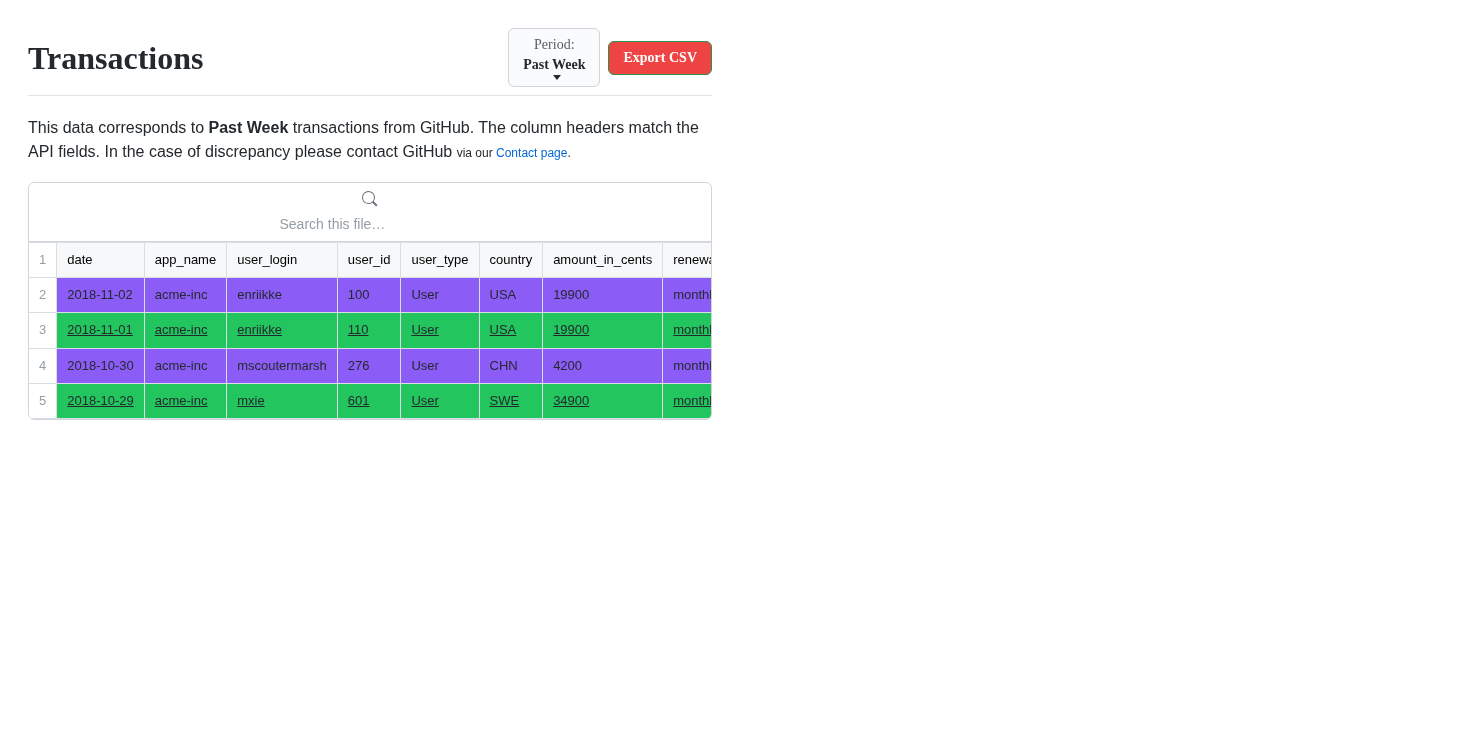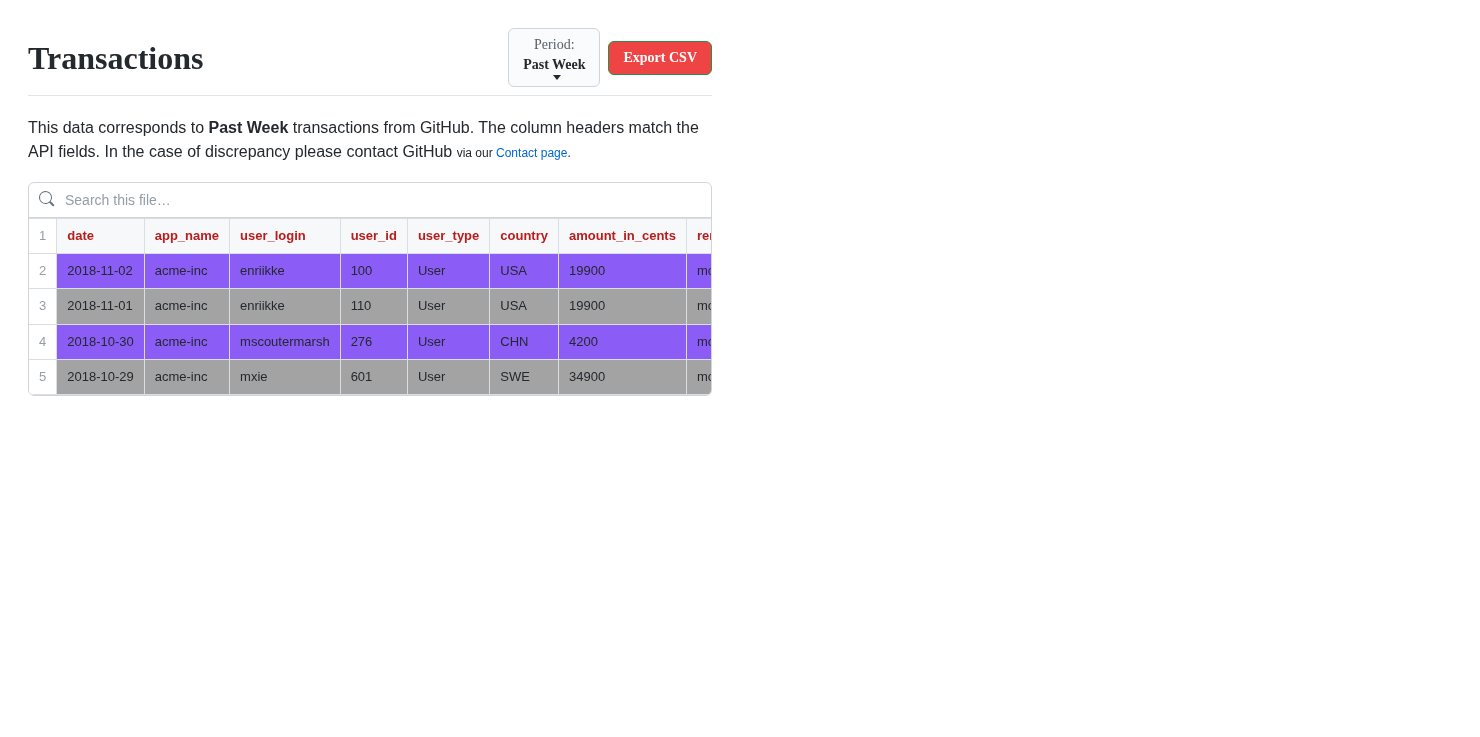--- a/index.html
+++ b/index.html
@@ -77,24 +77,25 @@
   .desc .small { font-size: 12px; }
   .desc a { color: #0366d6; text-decoration: none; }
 
   .file-box {
     border: 1px solid #d1d5da;
     border-radius: 6px;
     overflow: hidden;
   }
   .search-row {
     display: flex;
-    align-items: flex-start;
+    align-items: center;
     padding: 8px 10px;
     border-bottom: 1px solid #d1d5da;
     gap: 8px;
+    flex-direction: column;
   }
   .search-row svg { color: #6a737d; flex-shrink: 0; }
   .search-input {
     border: none;
     outline: none;
     font-size: 14px;
     flex: 1;
     color: #24292e;
     background: transparent;
   }
@@ -108,34 +109,34 @@
   }
   table.data td, table.data th {
     border: 1px solid #d8dee4;
     padding: 8px 10px;
     text-align: left;
     white-space: nowrap;
     vertical-align: middle;
     line-height: 1.4;
   }
   table.data th {
-    font-weight: 700;
+    font-weight: 400;
     background: #f6f8fa;
-    color: #b91c1c;
+    color: #000000;
   }
   table.data td.lineno {
     width: 48px;
     color: #959da5;
     text-align: right;
     background: #ffffff;
     border-left: none;
     font-variant-numeric: tabular-nums;
     padding-right: 10px;
   }
-  table.data tbody tr.even td:not(.lineno) { background: #a3a3a3; }
+  table.data tbody tr.even td:not(.lineno) { background: #22c55e; text-decoration: underline; }
   table.data tbody tr.odd  td:not(.lineno) { background: #8b5cf6; }
   
   table.data td.lineno { border-top: 1px solid #d8dee4; border-bottom: 1px solid #d8dee4; }
 </style>
 </head>
 <body>
 
 <div class="page">
 
   <div class="header-row">

